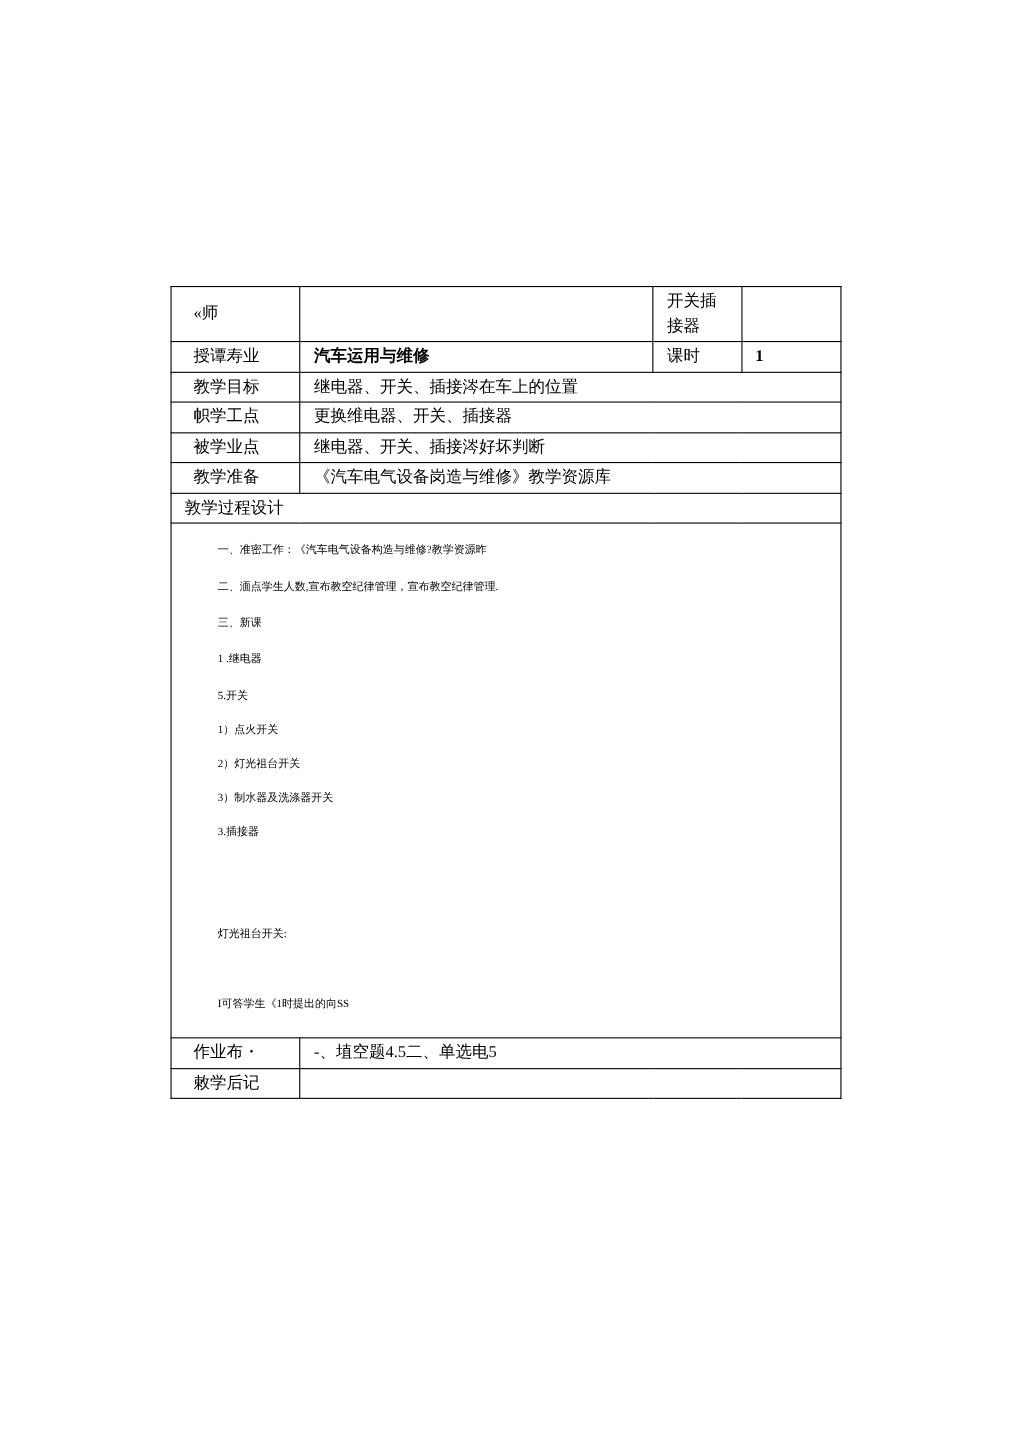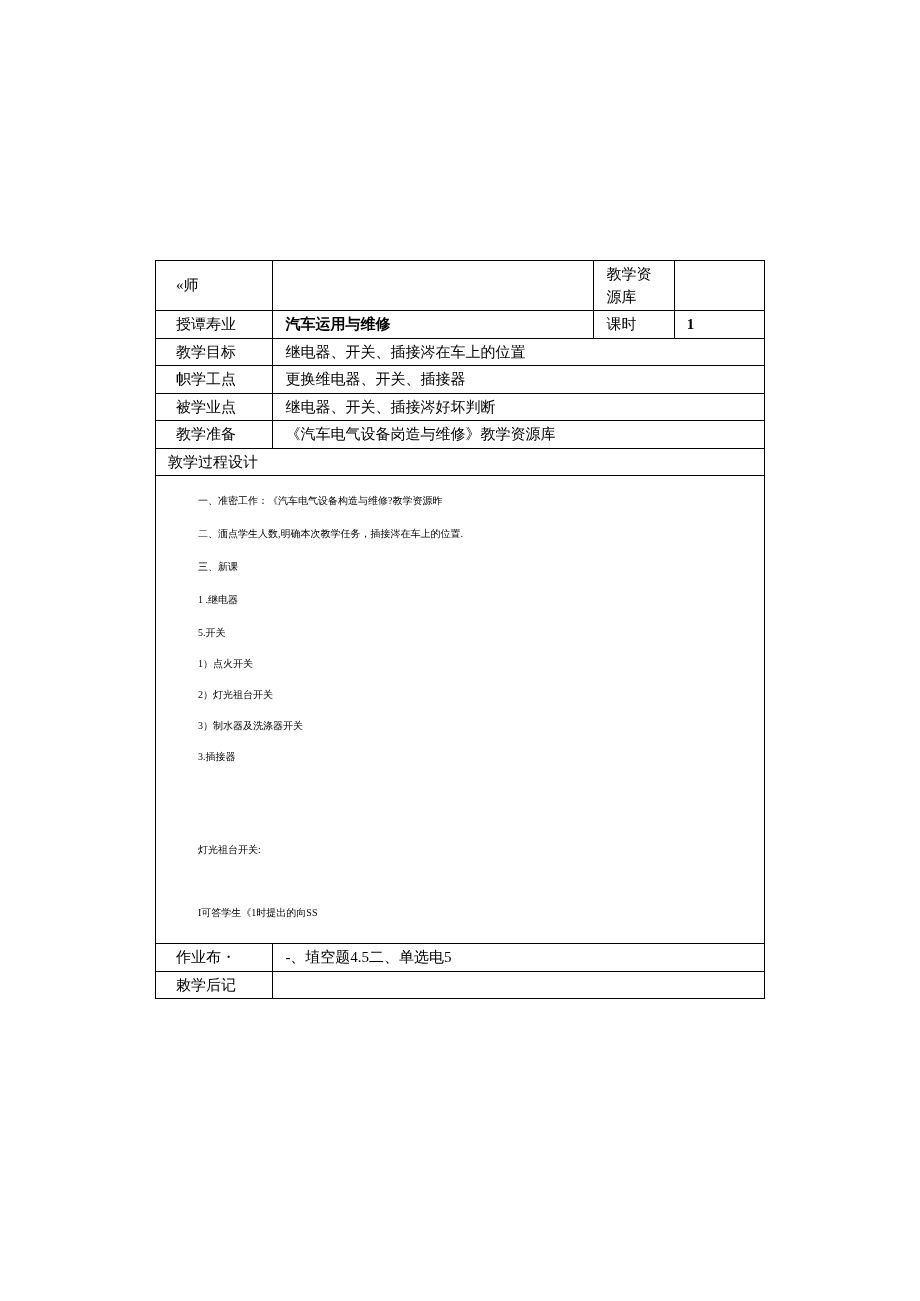--- a/index.html
+++ b/index.html
@@ -69,21 +69,21 @@
   </style>
 </head>
 <body>
 
 <div class="page-container">
   <table>
     <tbody>
         <tr>
       <td class="label-cell">«师</td>
       <td class="value-cell-wide"></td>
-      <td class="label-cell-r">教学资源库</td>
+      <td class="label-cell-r">开关插接器</td>
       <td class="value-cell-r"></td>
     </tr>
     <tr>
       <td class="label-cell">授谭寿业</td>
       <td class="value-cell-wide">汽车运用与维修</td>
       <td class="label-cell-r">课时</td>
       <td class="value-cell-r bold">1</td>
     </tr>
     <tr>
       <td class="label-cell">教学目标</td>
@@ -101,21 +101,21 @@
       <td class="label-cell">教学准备</td>
       <td colspan="3">《汽车电气设备岗造与维修》教学资源库</td>
     </tr>
     <tr>
       <td colspan="4" class="center">敦学过程设计</td>
     </tr>
     <tr>
       <td colspan="4">
         <div class="content-body">
           <div class="content-line">一、准密工作：《汽车电气设备构造与维修?教学资源昨</div>
-          <div class="content-line">二、湎点学生人数,明确本次教学任务，插接涔在车上的位置.</div>
+          <div class="content-line">二、湎点学生人数,宣布教空纪律管理，宣布教空纪律管理.</div>
           <div class="content-line">三、新课</div>
           <div class="content-line">1 .继电器</div>
           <div class="content-line tight">5.开关</div>
           <div class="content-line tight">1）点火开关</div>
           <div class="content-line tight">2）灯光祖台开关</div>
           <div class="content-line tight">3）制水器及洗涤器开关</div>
           <div class="content-line">3.插接器</div>
           <div class="spacer-large"></div>
           <div class="content-line">灯光祖台开关:</div>
           <div class="spacer-medium"></div>

